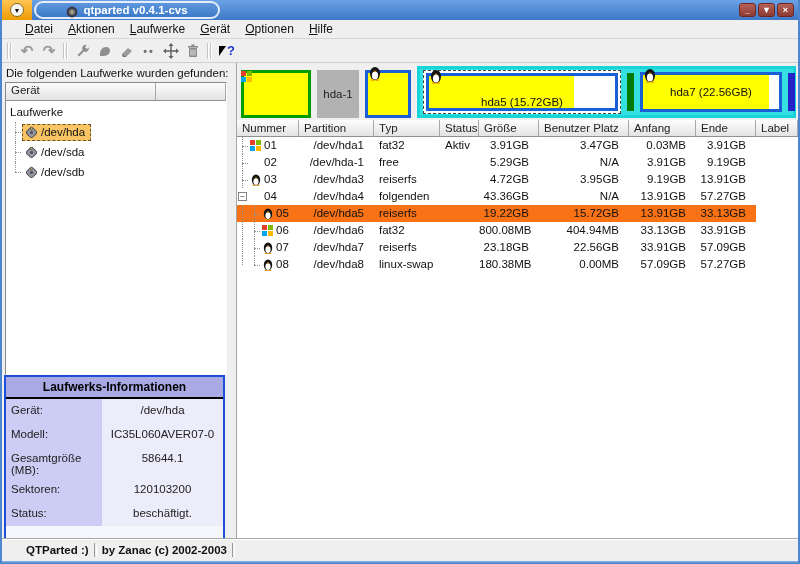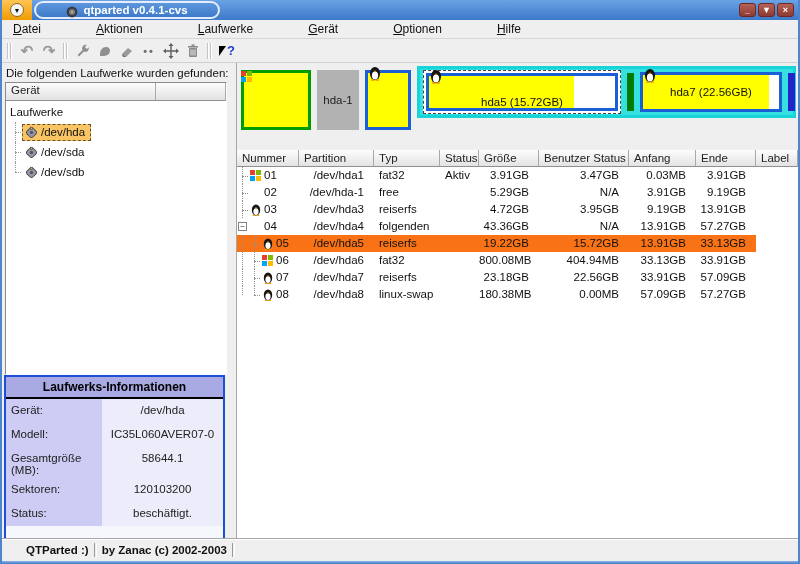--- a/index.html
+++ b/index.html
@@ -19,22 +19,22 @@
   .tb-pill { position:absolute; left:32px; top:1px; height:18px; width:186px; border:2px solid #e4edf9;
              border-radius:10px; background:linear-gradient(#5e97dd,#3d7ac9);
              display:flex; align-items:center; justify-content:center; gap:5px; }
   .tb-title { color:#fff; font-weight:bold; font-size:11.5px; white-space:nowrap; }
   .app-icon { width:12px; height:12px; flex:none; }
   .tb-btns { position:absolute; right:4px; top:3px; display:flex; gap:2px; }
   .tb-btn { width:17px; height:14px; background:linear-gradient(#b66257,#8d3a33); border:1px solid #6e2722;
             border-radius:3px; color:#fff; font-size:9px; font-weight:bold; line-height:12px; text-align:center; }
 
   
-  .menubar { height:19px; flex:none; display:flex; align-items:center; padding-left:4px;
-             background:#efefef; border-bottom:1px solid #d6d6d6;gap:40px; }
+  .menubar { height:19px; flex:none; display:flex; align-items:center; padding-left:16px;
+             background:#efefef; border-bottom:1px solid #d6d6d6; }
   .mitem { display:inline-block; padding:1px 8px 1px 7px; font-size:12px; color:#111; }
   .mitem::first-letter { text-decoration:underline; }
 
   
   .toolbar { height:24px; flex:none; display:flex; align-items:center; background:#efefef;
              border-bottom:1px solid #d0d0d0; padding-left:2px; }
   .tsep { width:6px; height:16px; margin:0 3px;
           background:linear-gradient(to right,#c4c4c4 0 1px,#fff 1px 2px,transparent 2px 3px,#c4c4c4 3px 4px,#fff 4px 5px,transparent 5px); }
   .tbtn { width:22px; height:20px; display:flex; align-items:center; justify-content:center; flex:none; }
   .tbtn svg { display:block; }
@@ -75,21 +75,21 @@
   .infopanel { margin-left:2px; width:221px; flex:none; border:2px solid #1d4ed8; background:#fff; margin-bottom:10px; }
   .info-title { background:#a9a9e3; border-bottom:2px solid #000; text-align:center;
                 font-weight:bold; font-size:12px; padding:3px 0; color:#000; }
   .irow { display:grid; grid-template-columns:96px 1fr; min-height:24px; }
   .ilabel { background:#ccccf4; font-size:11.5px; color:#222; padding:5px 0 2px 5px; }
   .ivalue { background:#ececfa; font-size:11.5px; color:#222; text-align:center; padding-top:5px; }
   .info-fill { height:12px; background:#f6f6fd; }
 
   
   .partmap { height:57px; flex:none; position:relative; background:#efefef; }
-  .pm-block { position:absolute; top:7px; height:60px; }
+  .pm-block { position:absolute; top:7px; height:48px; }
   .pm-hda1 { left:4px; width:70px; background:#ffff00; border:3px solid #009c00; }
   .pm-free { left:80px; width:42px; background:#b2b2b2; display:flex; align-items:center; justify-content:center;
              font-size:11.5px; color:#222; }
   .pm-hda3 { left:128px; width:46px; background:#ffff00; border:3px solid #1a5fd6; }
   .pm-ext  { left:180px; right:2px; top:3px; height:52px; background:#35e0e0; border:3px solid #16d4d8;
              display:flex; align-items:center; padding:0 3px; }
   .pm-sel-wrap { width:198px; height:44px; background:#fff; border:1px dashed #444; padding:2px; flex:none; }
   .pm-inner { width:100%; height:100%; border:3px solid #1a5fd6; display:flex; align-items:flex-end;
               justify-content:center; font-size:11.5px; color:#111; position:relative; }
   .pm-hda5 .pm-inner { background:linear-gradient(to right,#ffff00 0 78%,#ffffff 78%); }
@@ -97,21 +97,21 @@
              display:flex; align-items:center; justify-content:center; font-size:11.5px; color:#111;
              background:linear-gradient(to right,#ffff00 0 93%,#ffffff 93%); }
   .pm-bar { width:7px; height:38px; flex:none; }
   .pm-bar.green { background:#007a00; }
   .pm-bar.blue  { background:#2424c8; }
   .pm-sp { width:6px; flex:none; }
   .pm-tux { position:absolute; top:-8px; left:1px; width:12px; height:16px; }
   .pm-win { position:absolute; top:-4px; left:-4px; }
 
   
-  .tablewrap { flex:1; display:flex; flex-direction:column; background:#fff; overflow:hidden;margin-top:30px; }
+  .tablewrap { flex:1; display:flex; flex-direction:column; background:#fff; overflow:hidden; }
   .thead, .trow { display:grid; grid-template-columns:62px 75px 66px 39px 60px 90px 67px 60px 1fr; }
   .thead { flex:none; height:17px; }
   .hcell { background:linear-gradient(#fdfdfd,#e3e3e3); border-right:1px solid #a8a8a8; border-bottom:1px solid #8f8f8f;
            font-size:11.5px; color:#222; padding:0 0 0 5px; line-height:16px; white-space:nowrap; overflow:hidden; }
   .trow { height:17px; background:#fff; }
   .cell { font-size:11.5px; color:#111; line-height:17px; white-space:nowrap; overflow:hidden; }
   .cell.l { padding-left:5px; }
   .cell.r { text-align:right; padding-right:10px; }
   .trow.sel .cell { background:#f97316; }
   .trow.sel .c-label { background:#fff; }
@@ -399,21 +399,21 @@
       </div>
 
       <div class="tablewrap">
         <div class="thead">
 
         <div class="hcell">Nummer</div>
             <div class="hcell">Partition</div>
             <div class="hcell">Typ</div>
             <div class="hcell">Status</div>
             <div class="hcell">Größe</div>
-            <div class="hcell">Benutzer Status</div>
+            <div class="hcell">Benutzer Platz</div>
             <div class="hcell">Anfang</div>
             <div class="hcell">Ende</div>
             <div class="hcell">Label</div>
           </div>
         <div>
 
             <div class="trow ic-win">
               <div class="cell c-num">
 
                 <span class="tg"></span>

